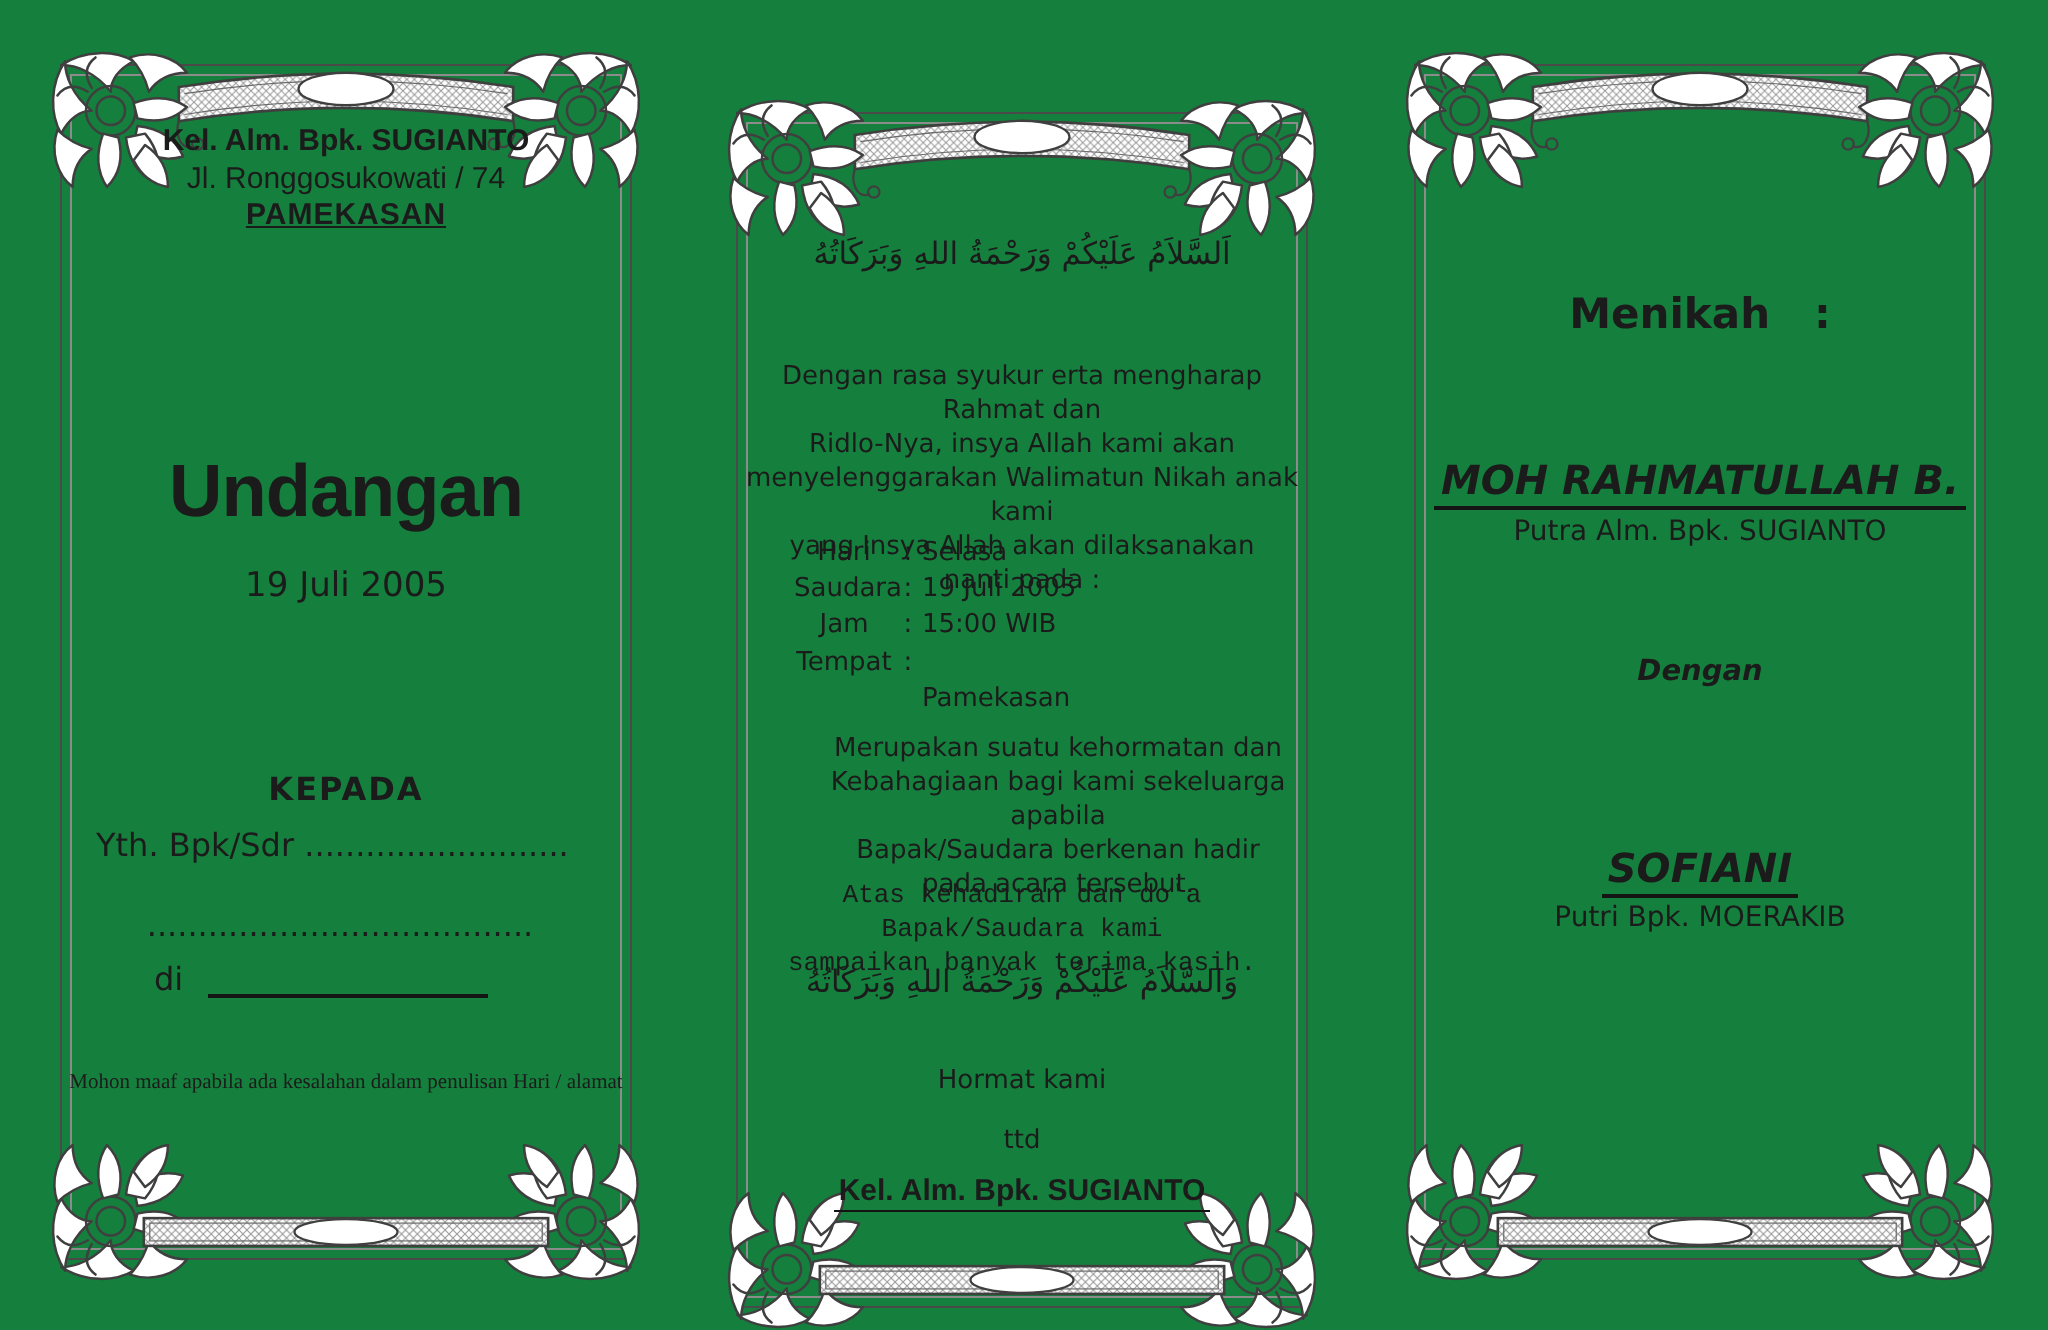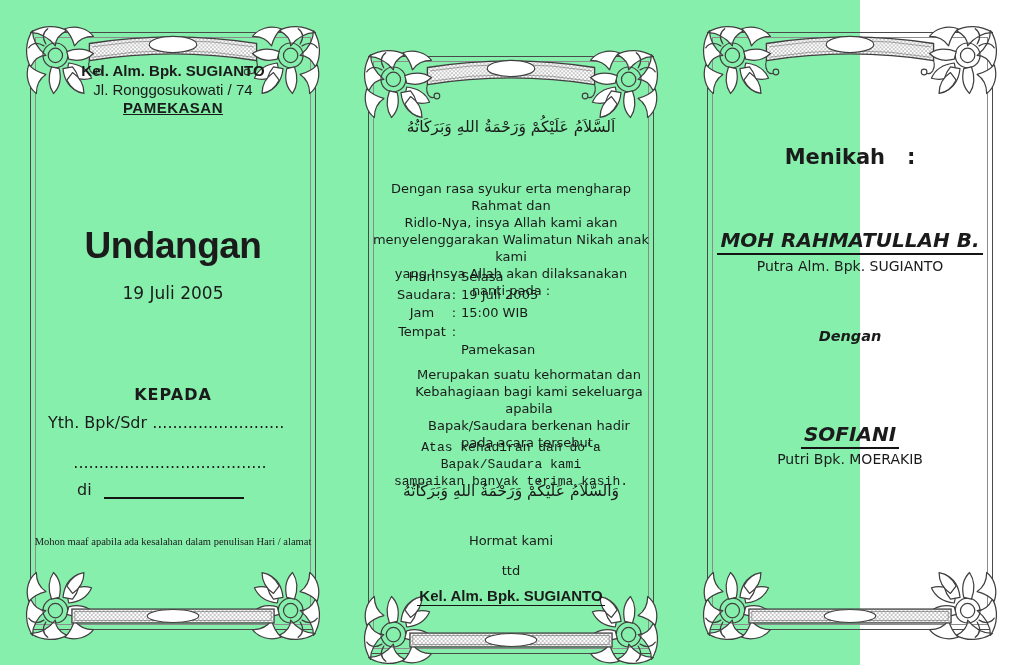--- a/index.html
+++ b/index.html
@@ -3,21 +3,21 @@
 <meta charset="utf-8">
 <style>
   html, body {
     margin: 0; padding: 0;
     width: 1024px; height: 665px;
     background: #ffffff;
     overflow: hidden;
     font-family: "DejaVu Sans", sans-serif;
     color: #1b1b1b;
   }
-  .sheet { position: relative; width: 860px; height: 665px; background: #86efac; }
+  .sheet { position: relative; width: 1024px; height: 665px; background: #15803d; }
 
   
   .panel { position: absolute; top: 32px; width: 286px; height: 598px; }
   #panel-left  { left: 30px; }
   #panel-mid   { left: 368px; margin-top: 24px; }
   #panel-right { left: 707px; }
 
   .frame-outer { position: absolute; inset: 0; border: 1.4px solid #4a4a4a; }
   .frame-inner { position: absolute; inset: 5px; border: 1px solid #8c8c8c; }
 

